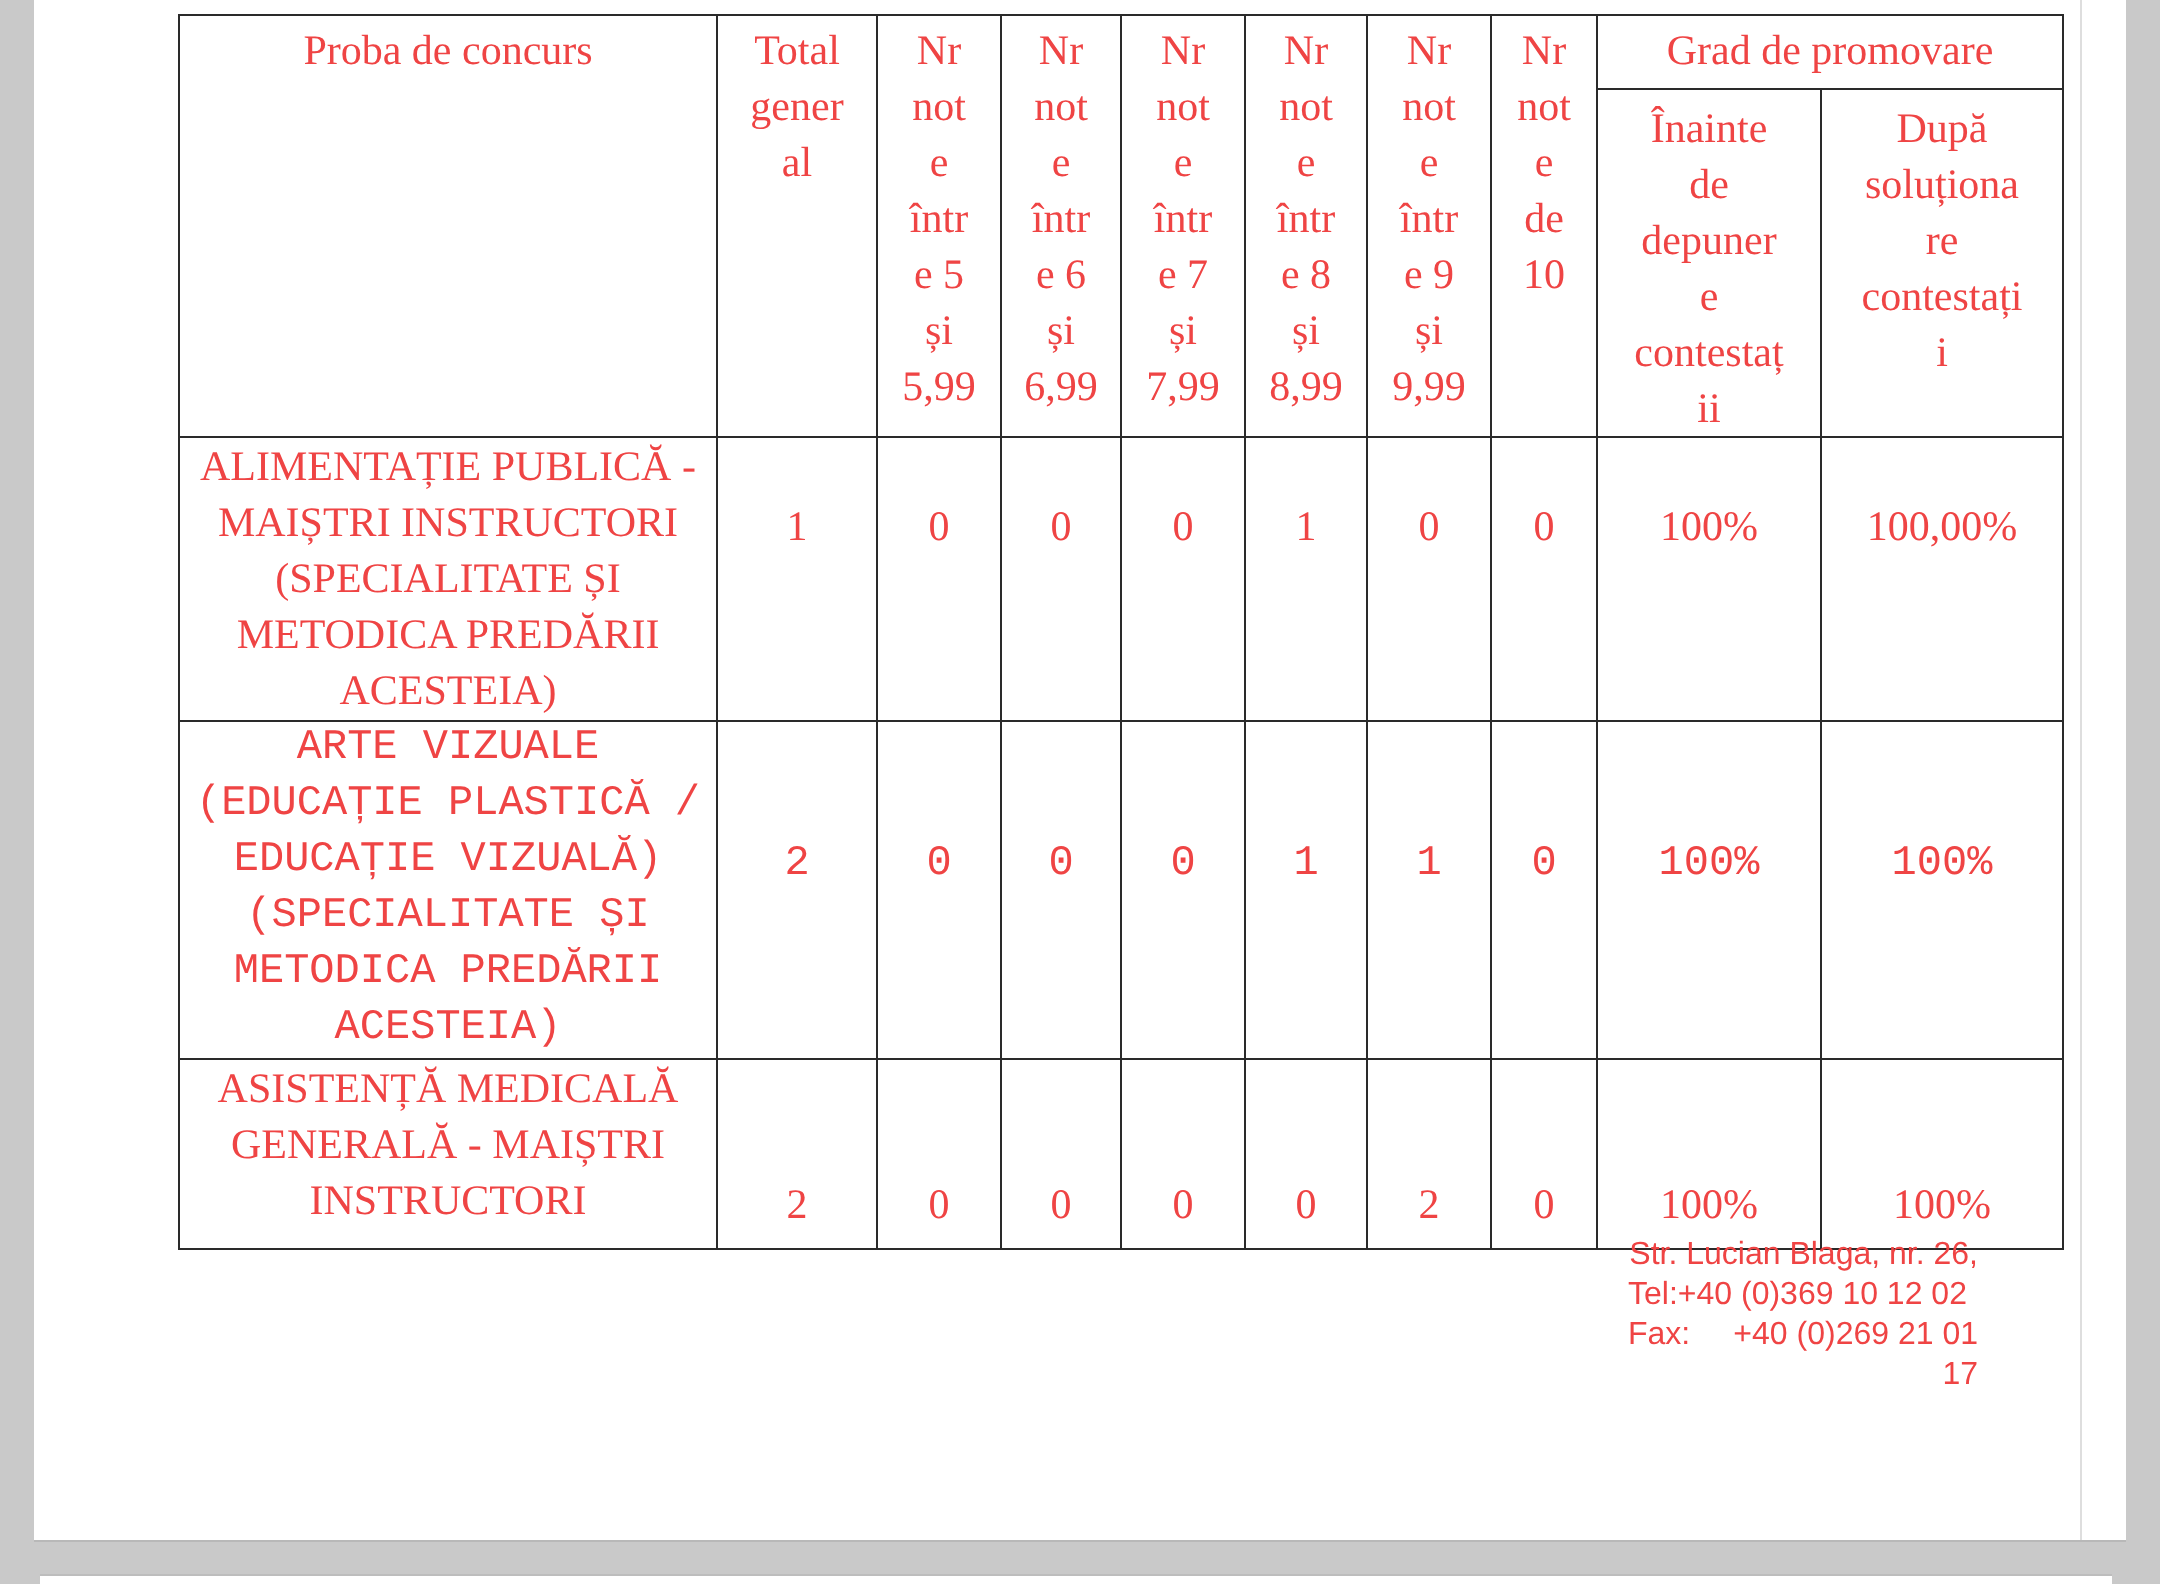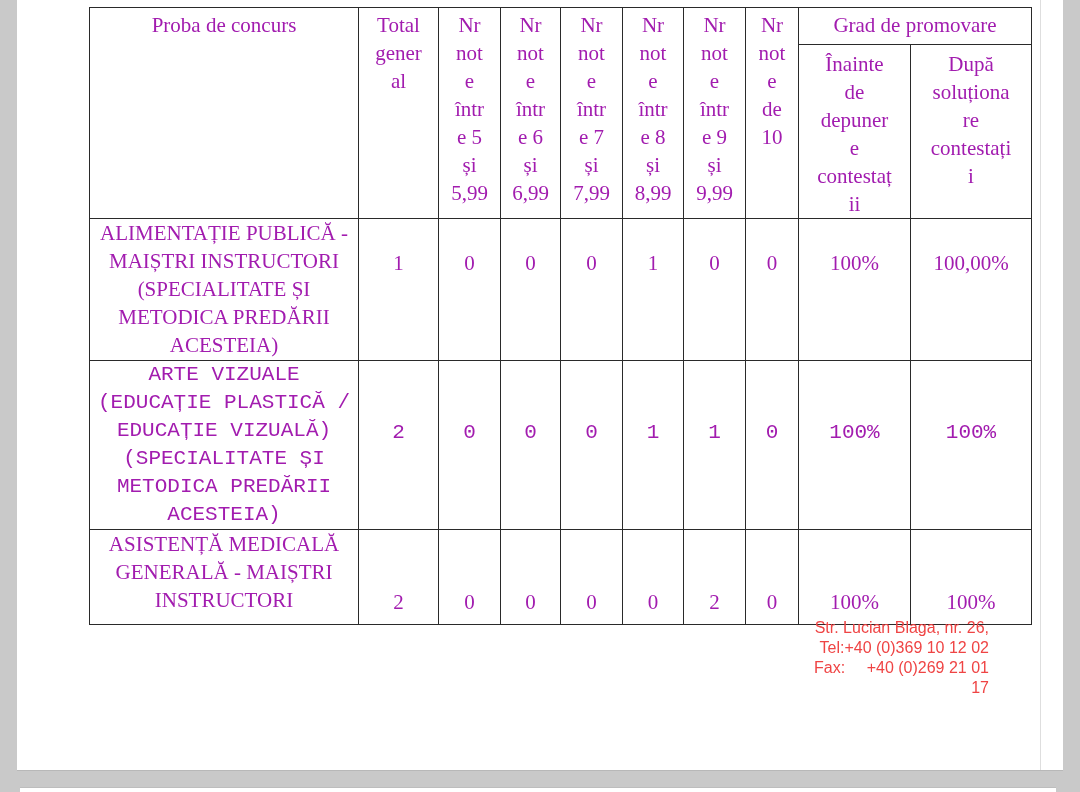--- a/index.html
+++ b/index.html
@@ -36,21 +36,21 @@
     border-top: 1px solid #bdbdbd;
   }
   table.results {
     position: absolute;
     left: 72px; top: 7px;
     width: 942px;
     border-collapse: collapse;
     table-layout: fixed;
     font-size: 21px;
     line-height: 28px;
-    color: #a21caf;
+    color: #ef4444;
   }
   table.results th, table.results td {
     border: 1.5px solid #2a2a2a;
     padding: 0;
     font-weight: normal;
     white-space: pre-line;
     text-align: center;
     vertical-align: top;
     overflow: hidden;
   }
@@ -74,21 +74,21 @@
     width: 260px;
     font-family: "Liberation Sans", sans-serif;
     font-size: 16px;
     line-height: 20px;
     color: #ef4444;
     text-align: right;
   }
   .footer .fl { height: 20px; }
   .footer .labeled {
     display: flex;
-    justify-content: flex-end;
+    justify-content: flex-start;
     width: 175px;
     margin-left: auto;
   }
 </style>
 </head>
 <body>
 
 <div class="stage">
   <div class="page">
 

